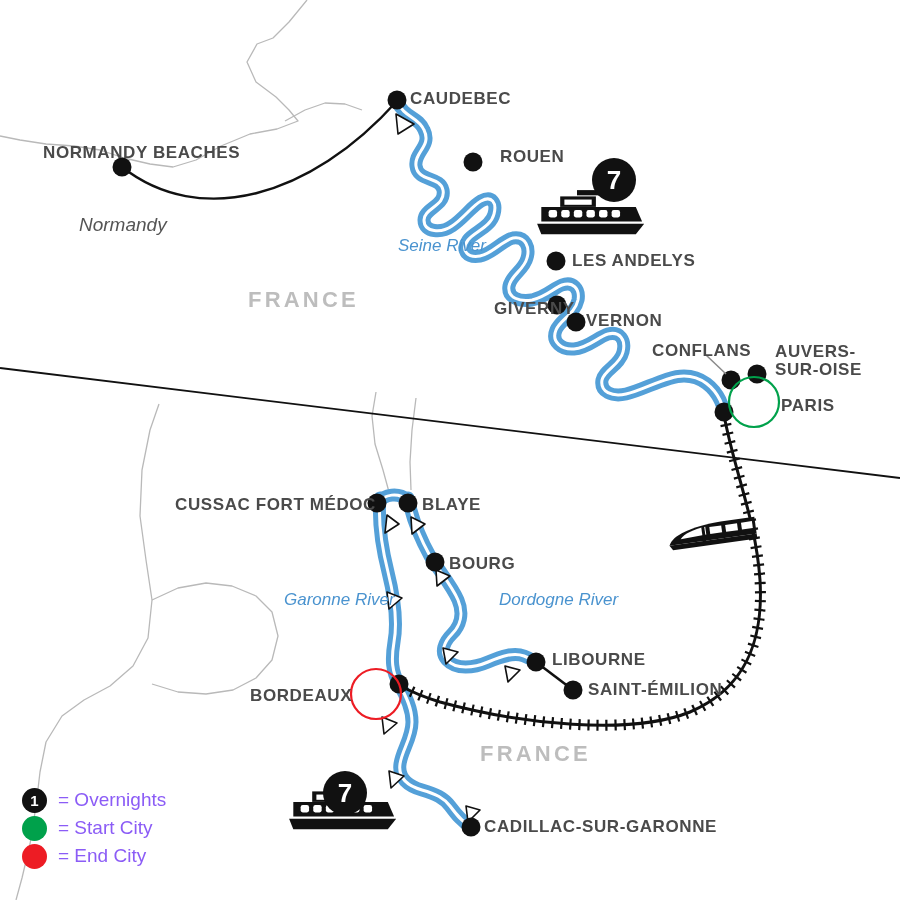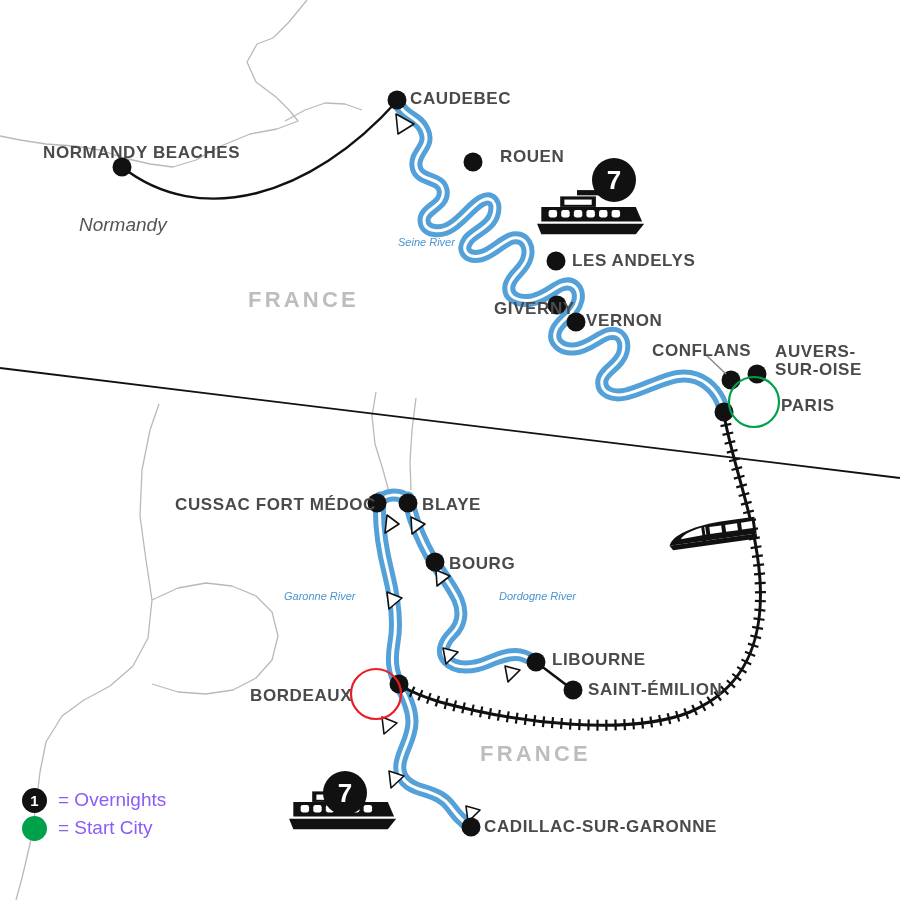--- a/index.html
+++ b/index.html
@@ -6,21 +6,21 @@
   body{width:900px;height:900px;overflow:hidden;
        font-family:"Liberation Sans","DejaVu Sans",sans-serif;}
   #map-root{position:relative;width:900px;height:644px;background:#ffffff;}
   #map-svg{position:absolute;left:0;top:0;width:900px;height:900px;}
 
   .lbl{position:absolute;white-space:nowrap;line-height:1.12;}
   .city-label{font-weight:700;font-size:17px;letter-spacing:.6px;color:#4a4a4a;}
   .city-label.two{line-height:1.08;}
   .country-label{font-size:22px;letter-spacing:3.2px;color:#bdbdbd;font-weight:700;text-align:right;}
   .region-label{font-size:19px;font-style:italic;color:#555;font-weight:400;}
-  .river-label{font-size:11px;font-style:italic;color:#4a93cf;font-weight:400;}
+  .river-label{font-size:17px;font-style:italic;color:#4a93cf;font-weight:400;}
 
   .legend{position:absolute;left:22px;top:786px;}
   .legend-row{display:flex;align-items:center;height:28px;}
   .legend-swatch{width:25px;height:25px;border-radius:50%;flex:0 0 auto;
                  display:flex;align-items:center;justify-content:center;}
   .legend-swatch .num{color:#fff;font-weight:700;font-size:15px;line-height:1;}
   .legend-text{font-size:19px;color:#8b5cf6;margin-left:11px;font-weight:400;}
 
   .badge{position:absolute;width:44px;height:44px;border-radius:50%;
          background:#111;color:#fff;display:flex;align-items:center;
@@ -255,16 +255,20 @@
         <span class="num">1</span>
       </span>
       <span class="legend-text">= Overnights</span>
     </div>
 
     <div class="legend-row">
       <span class="legend-swatch" style="background:#00a14b;"></span>
       <span class="legend-text">= Start City</span>
     </div>
 
+    <div class="legend-row">
+      <span class="legend-swatch" style="background:#ed1c24;"></span>
+      <span class="legend-text">= End City</span>
+    </div>
 
   </div>
 
 </div>
 
 </body></html>

